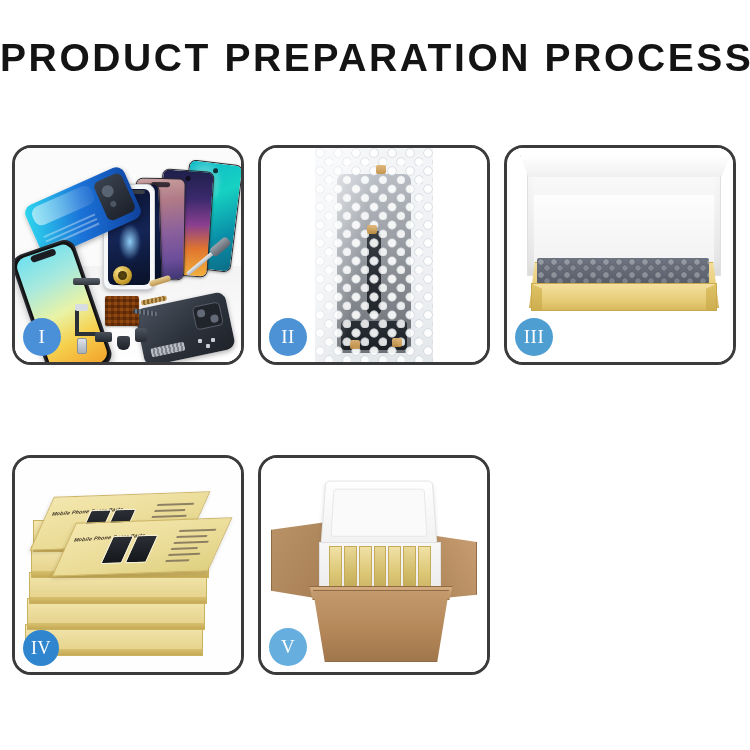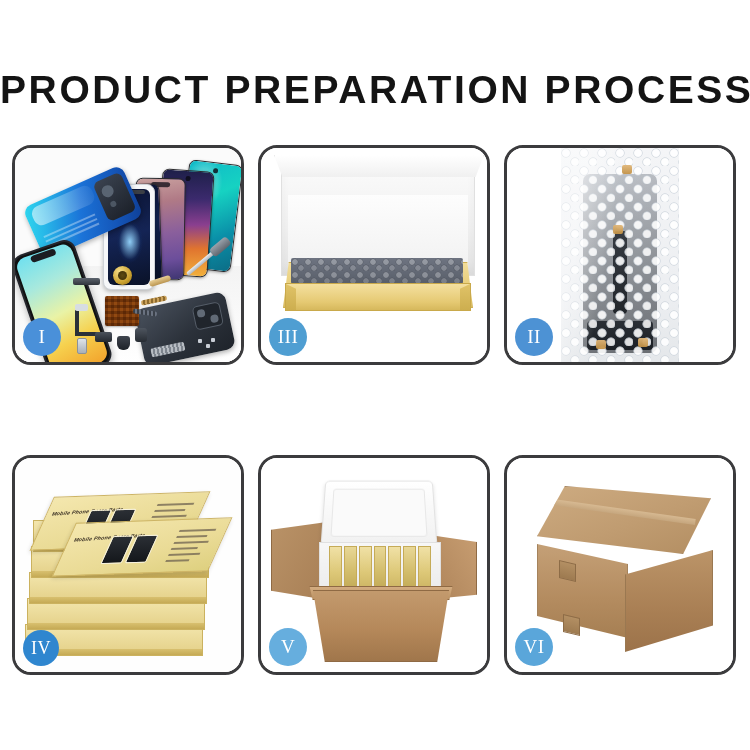--- a/index.html
+++ b/index.html
@@ -7,21 +7,21 @@
     width:750px;height:750px;background:#ffffff;
     font-family:"Liberation Sans",sans-serif;
     overflow:hidden;position:relative;
   }
   .page{width:750px;height:750px;position:relative;}
 
   
   .header{padding-top:38px;text-align:center;}
   .title{
     font-size:39px;font-weight:700;color:#141414;
-    letter-spacing:2.6px;line-height:1;white-space:nowrap;margin-top:32px;
+    letter-spacing:2.6px;line-height:1;white-space:nowrap;
   }
   .subtitle{
     margin-top:16px;font-size:15.3px;color:#1d1d1d;
     letter-spacing:.15px;white-space:nowrap;
   }
 
   
   .grid{
     position:absolute;left:12px;top:145px;
     width:726px;
@@ -566,48 +566,48 @@
         <div class="driver">
           <div class="shaft"></div>
           <div class="grip"></div>
         </div>
       </div>
       <div class="badge b1">I</div>
     </div>
 
     <div class="panel">
       <div class="stage">
-        <div class="p3bg"></div>
-        <div class="lid">
-          <div class="foamface"></div>
-        </div>
-        <div class="traybase"></div>
-        <div class="trayinner"></div>
-        <div class="trayfront"></div>
-      </div>
-      <div class="badge b3">III</div>
-    </div>
-
-    <div class="panel">
-      <div class="stage">
         <div class="p2bg"></div>
         <div class="bubblebag">
           <div class="innerpart">
             <div class="ribbon"></div>
             <div class="foot"></div>
           </div>
           <div class="bubbletex"></div>
           <div class="tape t1"></div>
           <div class="tape t2"></div>
           <div class="tape t3"></div>
           <div class="tape t4"></div>
           <div class="bagshine"></div>
         </div>
       </div>
       <div class="badge b2">II</div>
+    </div>
+
+    <div class="panel">
+      <div class="stage">
+        <div class="p3bg"></div>
+        <div class="lid">
+          <div class="foamface"></div>
+        </div>
+        <div class="traybase"></div>
+        <div class="trayinner"></div>
+        <div class="trayfront"></div>
+      </div>
+      <div class="badge b3">III</div>
     </div>
 
     <div class="panel">
       <div class="stage">
         <div class="p4bg"></div>
         <div class="stack">
           <div class="layer l1">
               <div class="side"></div>
               <div class="edge"></div>
             </div>
@@ -675,28 +675,15 @@
           <div class="ib"></div>
           <div class="ib"></div>
           <div class="ib"></div>
         </div>
         <div class="cartonlip"></div>
         <div class="cartonfront"></div>
       </div>
       <div class="badge b5">V</div>
     </div>
 
-    <div class="panel">
-      <div class="stage">
-        <div class="p6bg"></div>
-        <div class="cTop">
-          <div class="seam"></div>
-        </div>
-        <div class="cLeft"></div>
-        <div class="cRight"></div>
-        <div class="tab tA"></div>
-        <div class="tab tB"></div>
-      </div>
-      <div class="badge b6">VI</div>
-    </div>
 
   </div>
 </div>
 
 </body></html>

